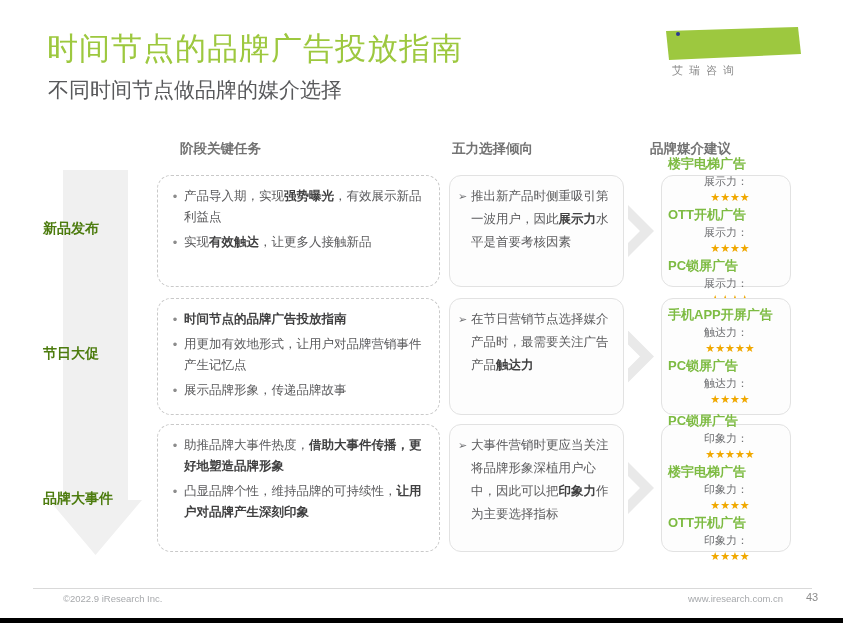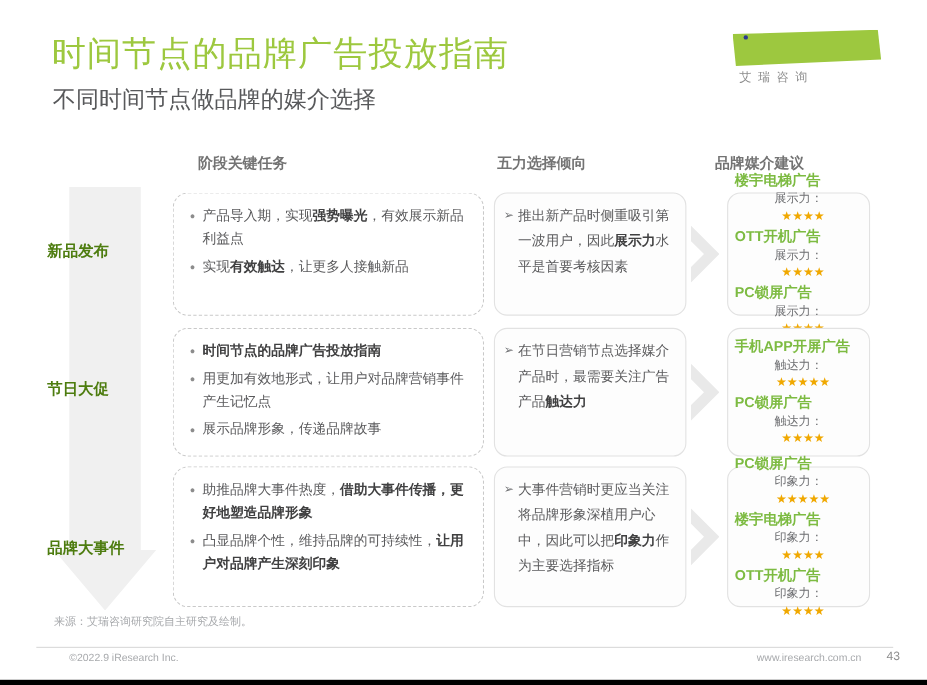--- a/index.html
+++ b/index.html
@@ -401,20 +401,19 @@
           <span class="metric-stars">★★★★</span>
         </div>
         <div class="media-name">OTT开机广告</div>
         <div class="media-metric">
           <span class="metric-label">印象力：</span>
           <span class="metric-stars">★★★★</span>
         </div>
       </div>
   </div>
 
-  <div class="source">来源：艾瑞咨询研究院自主研究及绘制。</div>
   <div class="footer-rule"></div>
   <div class="copyright">©2022.9 iResearch Inc.</div>
   <div class="website">www.iresearch.com.cn</div>
   <div class="pagenum">43</div>
   <div class="bottom-bar"></div>
 
 </div>
 
 </body></html>

